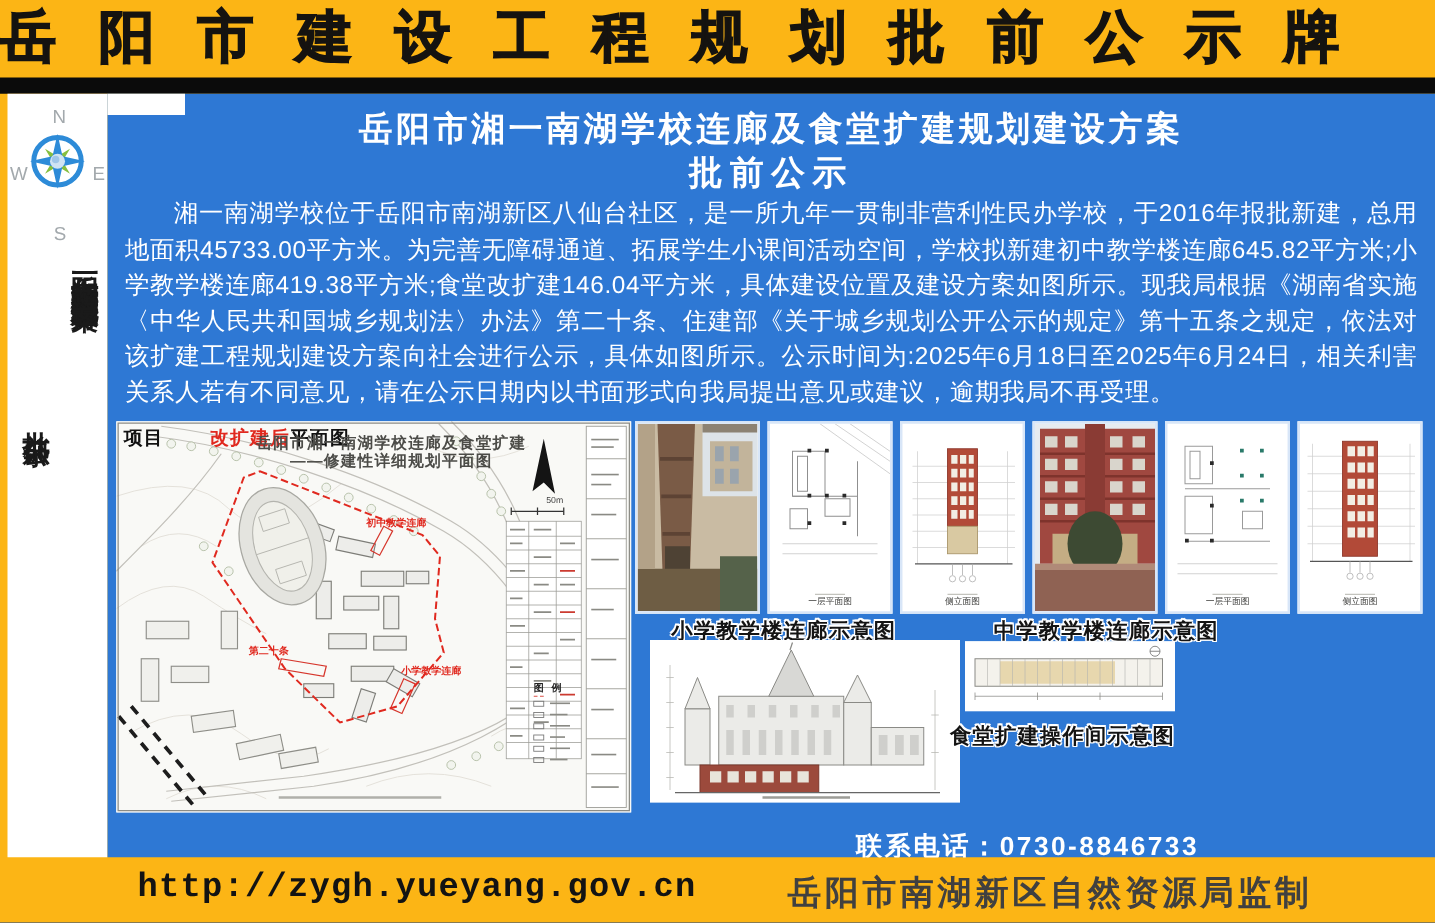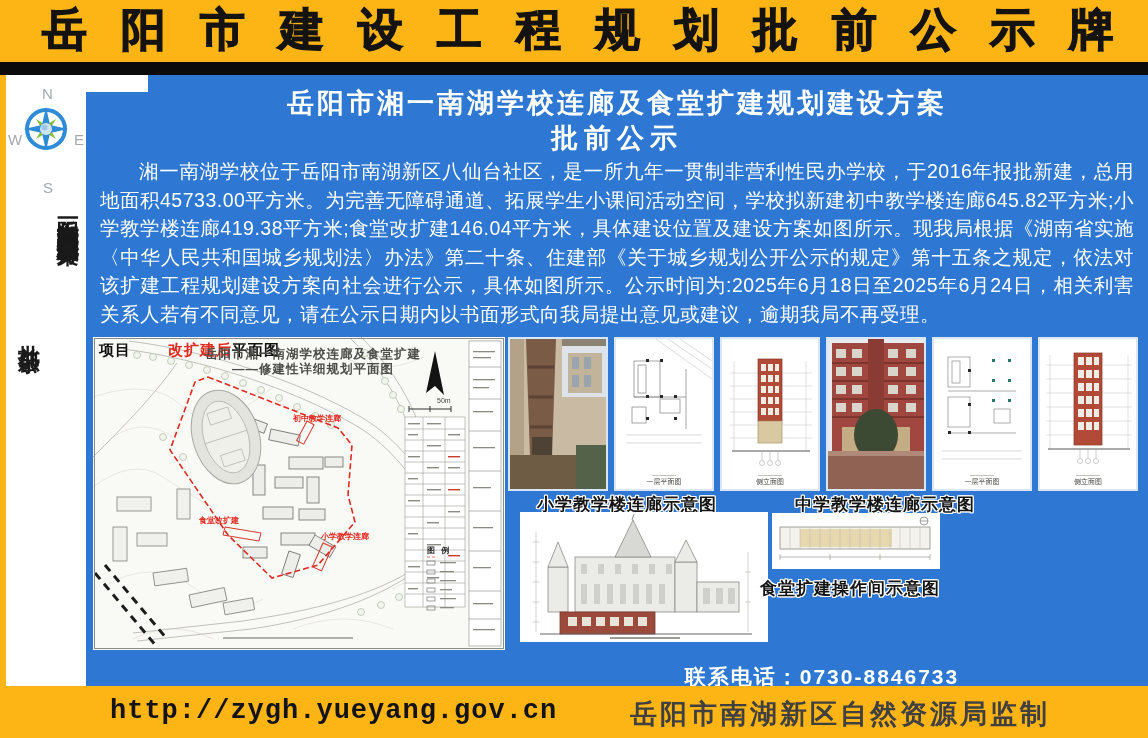--- a/index.html
+++ b/index.html
@@ -4,22 +4,22 @@
 <style>
   html,body{margin:0;padding:0;background:#555;}
   .board{
     position:relative;width:1148px;height:738px;overflow:hidden;
     background:#fcb515;font-family:"Liberation Sans",sans-serif;
     -webkit-font-smoothing:antialiased;
   }
   
   .top-band{position:absolute;left:0;top:0;width:1148px;height:62px;background:#fcb515;}
   .board-title{
-    width:100%;text-align:right;line-height:60px;font-size:45px;font-weight:bold;
-    color:#151310;letter-spacing:34px;padding-left:34px;box-sizing:border-box;
+    width:100%;text-align:left;line-height:60px;font-size:45px;font-weight:bold;
+    color:#151310;letter-spacing:34px;box-sizing:border-box;
     -webkit-text-stroke:1.2px #151310;white-space:nowrap;
   }
   .black-bar{position:absolute;left:0;top:62px;width:1148px;height:13px;background:#0b0b0b;}
   
   .sidebar{position:absolute;left:6px;top:75px;width:80px;height:611px;background:#ffffff;}
   .compass{position:absolute;left:0;top:10px;width:80px;height:112px;}
   .compass .dir{position:absolute;color:#a3a9ad;font-size:15px;font-weight:400;}
   .dir-n{left:36px;top:0;}
   .dir-s{left:37px;top:94px;}
   .dir-w{left:2px;top:46px;}
@@ -307,21 +307,21 @@
         </g>
         <rect x="130" y="300" width="130" height="2" fill="#b0b0aa"></rect>
         <rect x="1.5" y="1.5" width="409" height="310" fill="none" stroke="#8c8c86" stroke-width="1"></rect>
       </svg>
       <span class="map-corner"><span>项目</span><span class="hl">改扩建后</span><span>平面图</span></span>
       <div class="map-title">
         <div>岳阳市湘一南湖学校连廊及食堂扩建</div>
         <div>——修建性详细规划平面图</div>
       </div>
       <span class="map-red-label" style="left:200px;top:76px;">初中教学连廊</span>
-      <span class="map-red-label" style="left:106px;top:178px;">食堂改扩建</span>
+      <span class="map-red-label" style="left:106px;top:178px;">第二十条</span>
       <span class="map-red-label" style="left:228px;top:194px;">小学教学连廊</span>
       <span class="map-scale">50m</span>
       <span class="map-legend-title">图 例</span>
     </div>
 
     <div class="tile t1">
       <svg width="96" height="150" viewBox="0 0 96 150">
         <rect width="96" height="150" fill="#c9bba3"></rect>
         <rect x="52" y="0" width="44" height="58" fill="#dde3e8"></rect>
         <rect x="52" y="0" width="44" height="7" fill="#8c8273"></rect>

